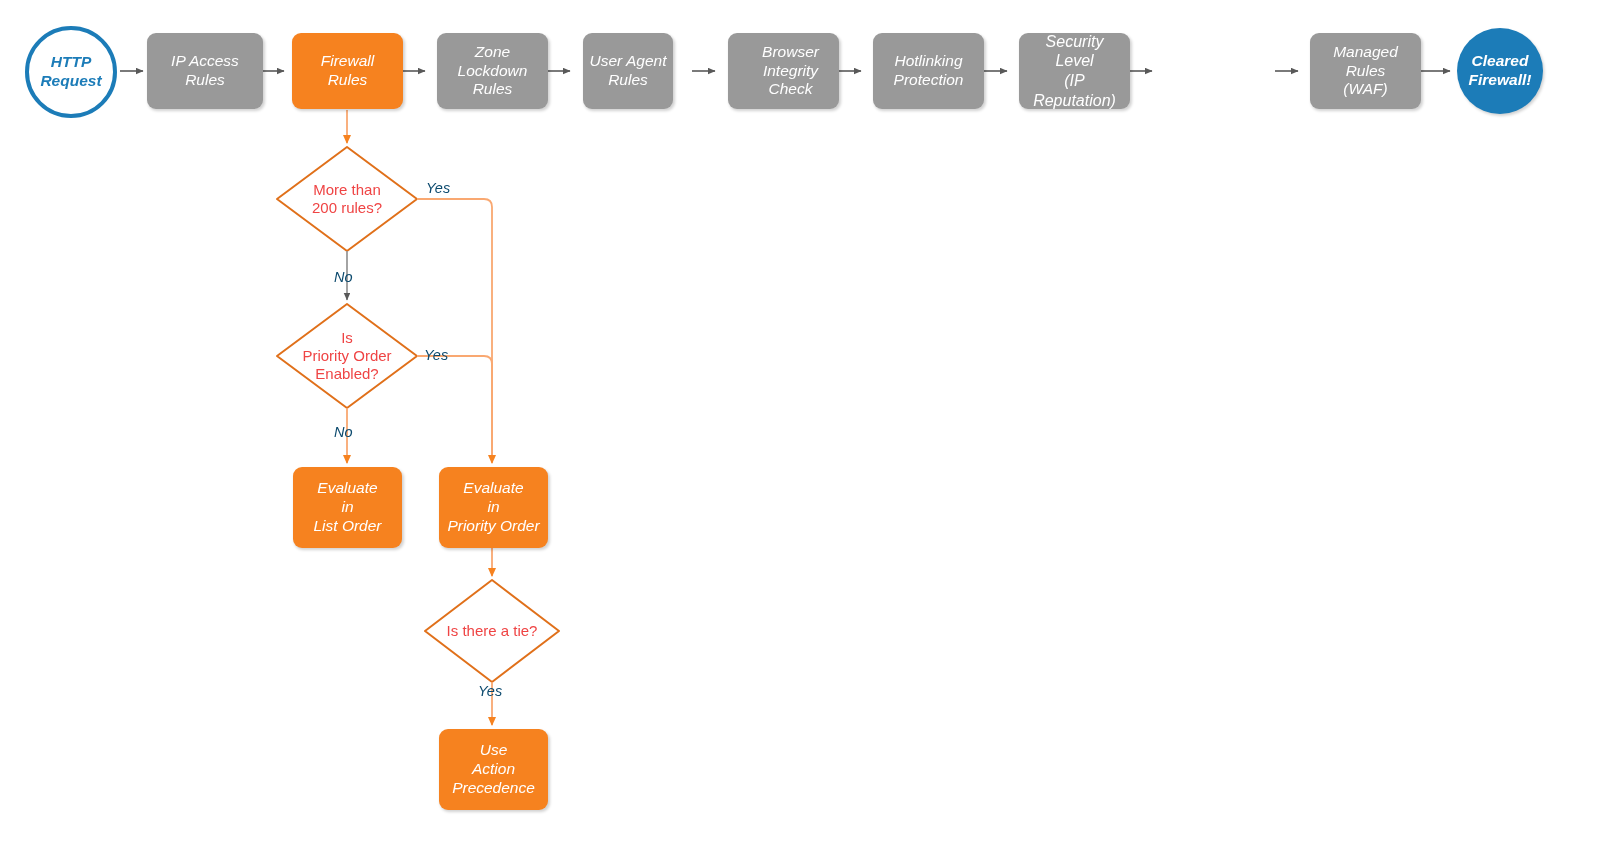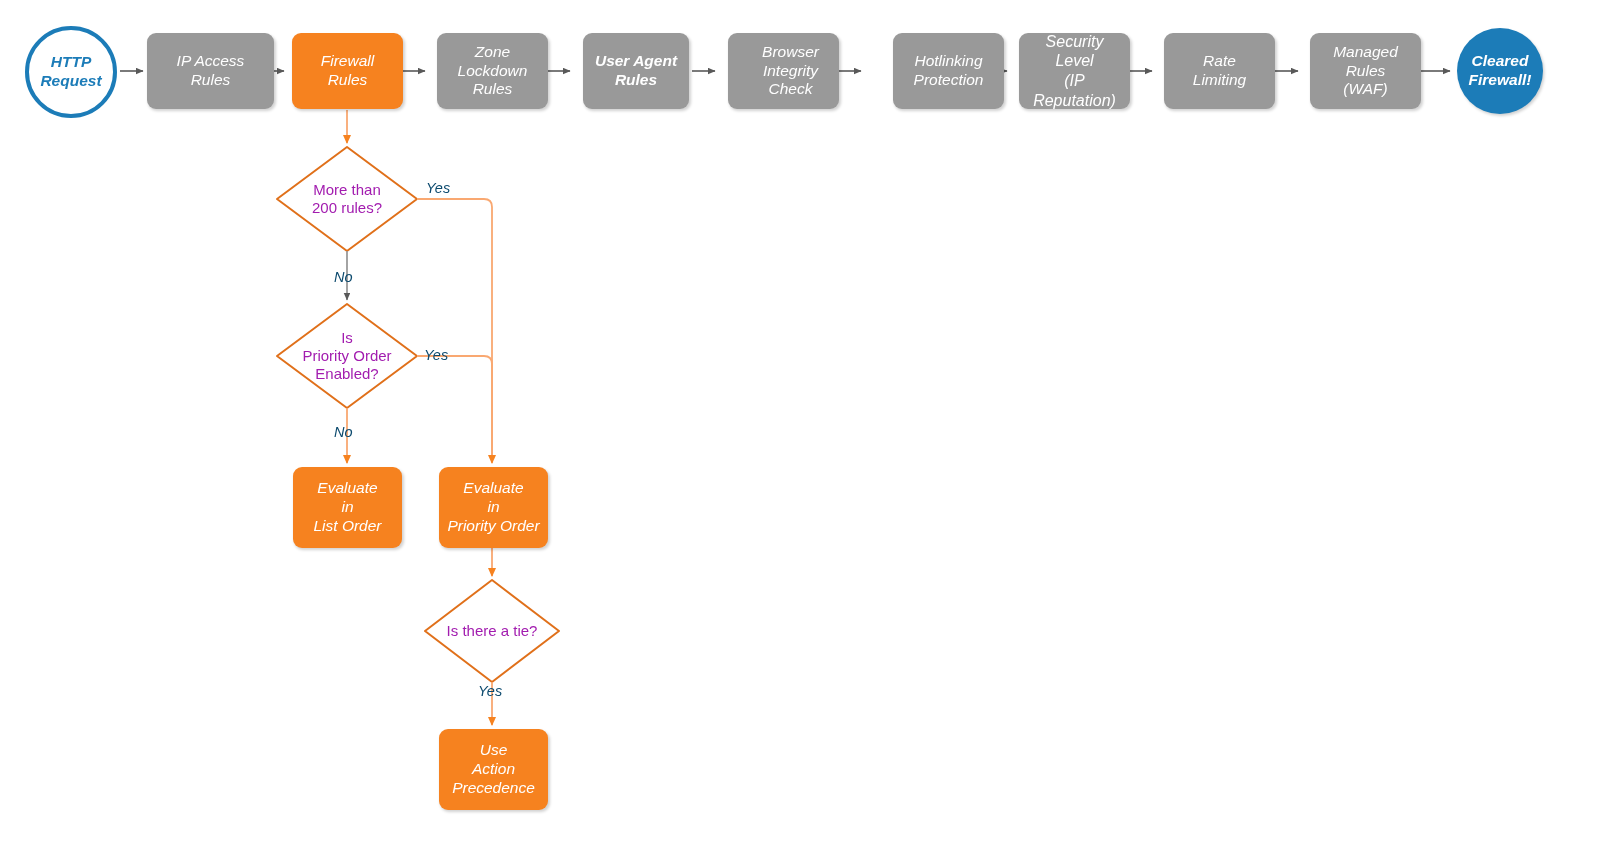--- a/index.html
+++ b/index.html
@@ -33,21 +33,21 @@
   .terminal.hollow{
     background:#ffffff;border:4px solid #1C7CB8;color:#1C7CB8;
   }
   .terminal.filled{
     background:#1C7CB8;color:#ffffff;
     box-shadow:1.5px 2px 3px rgba(0,0,0,.18);
   }
 
   
   .decision{
-    color:#a21caf;font-size:15px;background:transparent;
+    color:#ef4444;font-size:15px;background:transparent;
     pointer-events:none;
   }
 
   
   .edge-label{
     position:absolute;font-style:italic;font-size:14.5px;color:#0c4a6e;
     white-space:nowrap;background:transparent;
   }
 
   .lbl-line{white-space:pre-line;}
@@ -97,46 +97,44 @@
     <path d="M417,356 L484,356 Q492,356 492,364 L492,455" stroke="#F9A871" stroke-width="1.8" fill="none"></path>
 
     <path d="M492,548 L492,576" stroke="#F9A871" stroke-width="1.8" fill="none" marker-end="url(#ar-orange)"></path>
 
     <path d="M492,682 L492,725" stroke="#F9A871" stroke-width="1.8" fill="none" marker-end="url(#ar-orange)"></path>
   </svg>
 
   <div class="node terminal hollow lbl-line" style="left:25px;top:26px;width:92px;height:92px;">HTTP
 Request</div>
 
-  <div class="node proc grey lbl-line" style="left:147px;top:33px;width:127px;height:76px;">IP Access
+  <div class="node proc grey lbl-line" style="left:147px;top:33px;width:116px;height:76px;">IP Access
 Rules</div>
 
   <div class="node proc orange lbl-line" style="left:292px;top:33px;width:111px;height:76px;">Firewall
 Rules</div>
 
   <div class="node proc grey lbl-line" style="left:437px;top:33px;width:111px;height:76px;">Zone
 Lockdown
 Rules</div>
 
-  <div class="node proc grey lbl-line" style="left:583px;top:33px;width:106px;height:76px;font-weight:bold;">User Agent
+  <div class="node proc grey lbl-line" style="left:583px;top:33px;width:90px;height:76px;">User Agent
 Rules</div>
 
   <div class="node proc grey lbl-line" style="left:728px;top:33px;width:111px;height:76px;padding-left:20px;">Browser
 Integrity
 Check</div>
 
-  <div class="node proc grey lbl-line" style="left:893px;top:33px;width:111px;height:76px;">Hotlinking
+  <div class="node proc grey lbl-line" style="left:873px;top:33px;width:111px;height:76px;">Hotlinking
 Protection</div>
 
   <div class="node proc grey lbl-line" style="left:1019px;top:33px;width:111px;height:76px;font-size:16px;">Security
 Level
 (IP Reputation)</div>
 
-  <div class="node proc grey lbl-line" style="left:1164px;top:33px;width:111px;height:76px;">Rate
-Limiting</div>
 
   <div class="node proc grey lbl-line" style="left:1310px;top:33px;width:111px;height:76px;">Managed
 Rules
 (WAF)</div>
 
   <div class="node terminal filled lbl-line" style="left:1457px;top:28px;width:86px;height:86px;">Cleared
 Firewall!</div>
 
   <div class="node decision lbl-line" style="left:282px;top:169px;width:130px;height:60px;">More than
 200 rules?</div>

